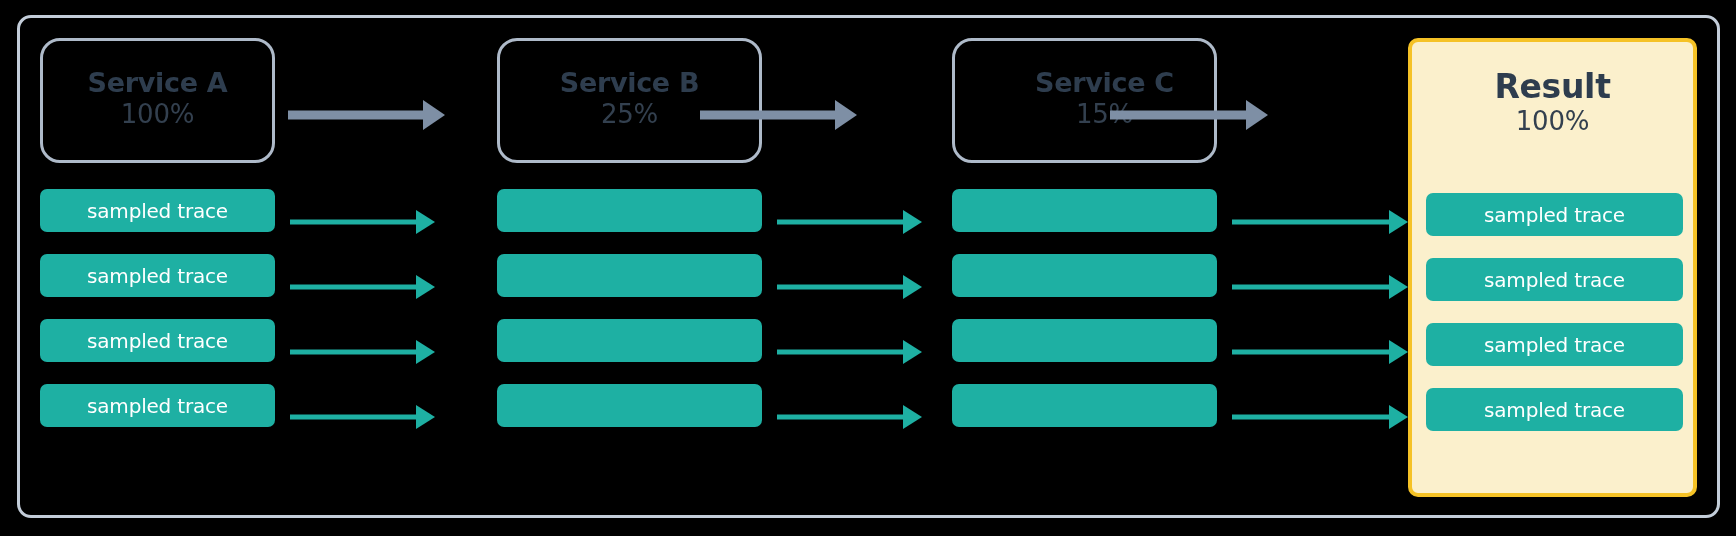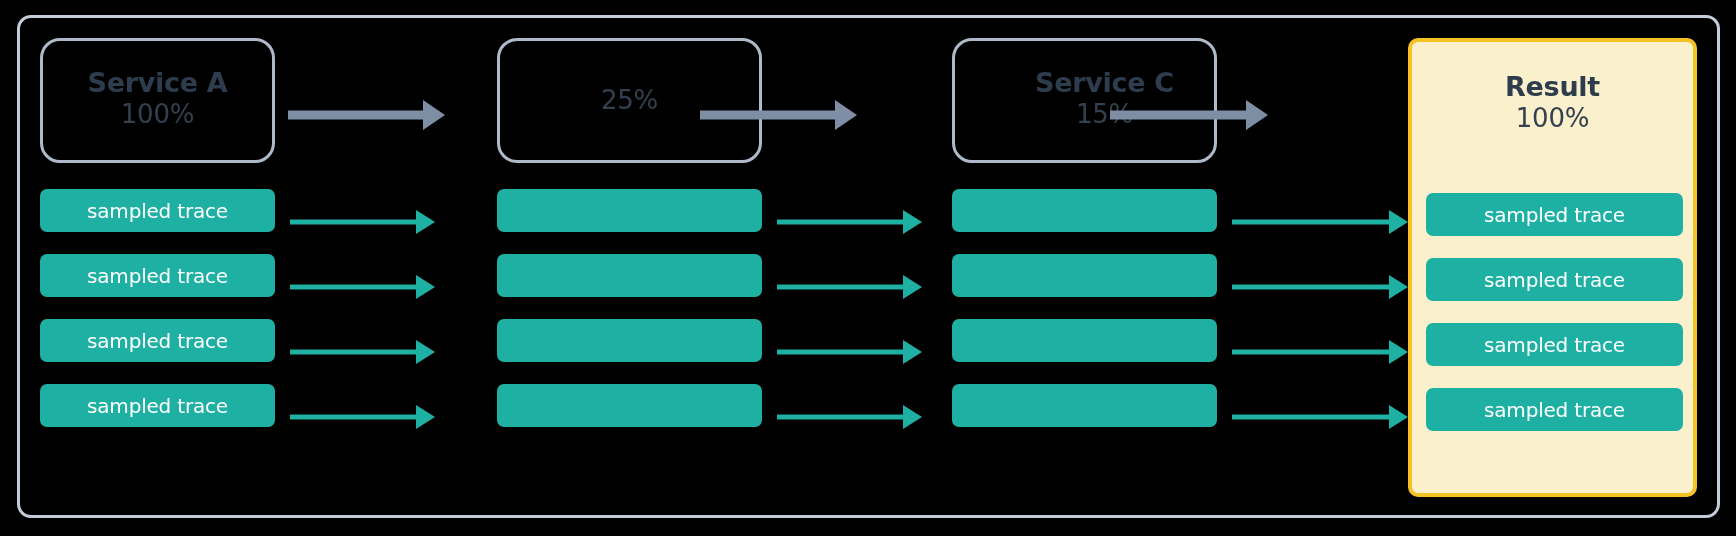--- a/index.html
+++ b/index.html
@@ -79,21 +79,21 @@
     left: 0;
     top: 0;
     width: 100%;
     height: 125px;
     display: flex;
     flex-direction: column;
     align-items: center;
     justify-content: center;
   }
   .result-title {
-    font-size: 27px;
+    font-size: 33px;
     font-weight: bold;
     color: #2e3d4e;
     letter-spacing: -0.3px;
     line-height: 1.05;
   }
   .result-pct {
     font-size: 26px;
     font-weight: normal;
     color: #33404f;
     line-height: 1.35;
@@ -165,20 +165,21 @@
 <div id="canvas">
 
   <div class="outer-frame"></div>
 
   <div class="service-box" style="left:40px; top:38px; width:235px; height:125px;">
     <div class="service-title">Service A</div>
     <div class="service-pct">100%</div>
   </div>
 
   <div class="service-box" style="left:497px; top:38px; width:265px; height:125px;">
+    <div class="service-title">Service B</div>
     <div class="service-pct">25%</div>
   </div>
 
   <div class="service-box" style="left:952px; top:38px; width:265px; height:125px;padding-left:40px;">
     <div class="service-title">Service C</div>
     <div class="service-pct">15%</div>
   </div>
 
   <div class="result-panel">
     <div class="result-head">

